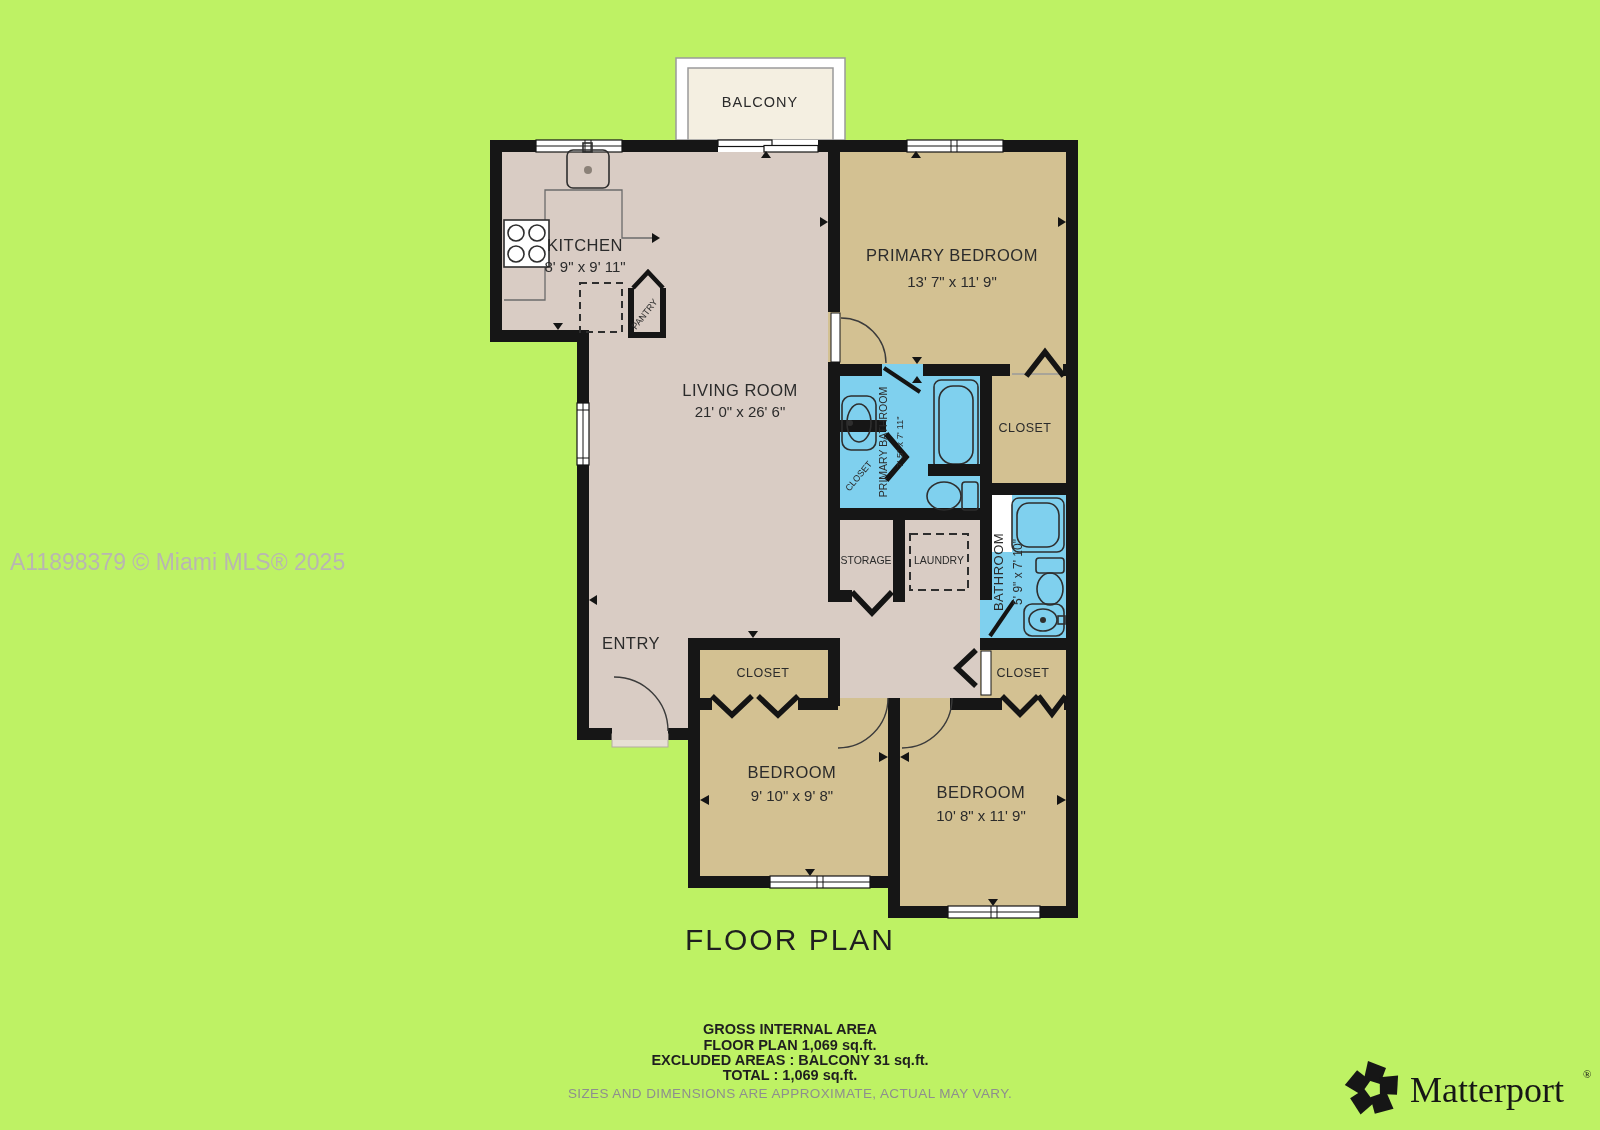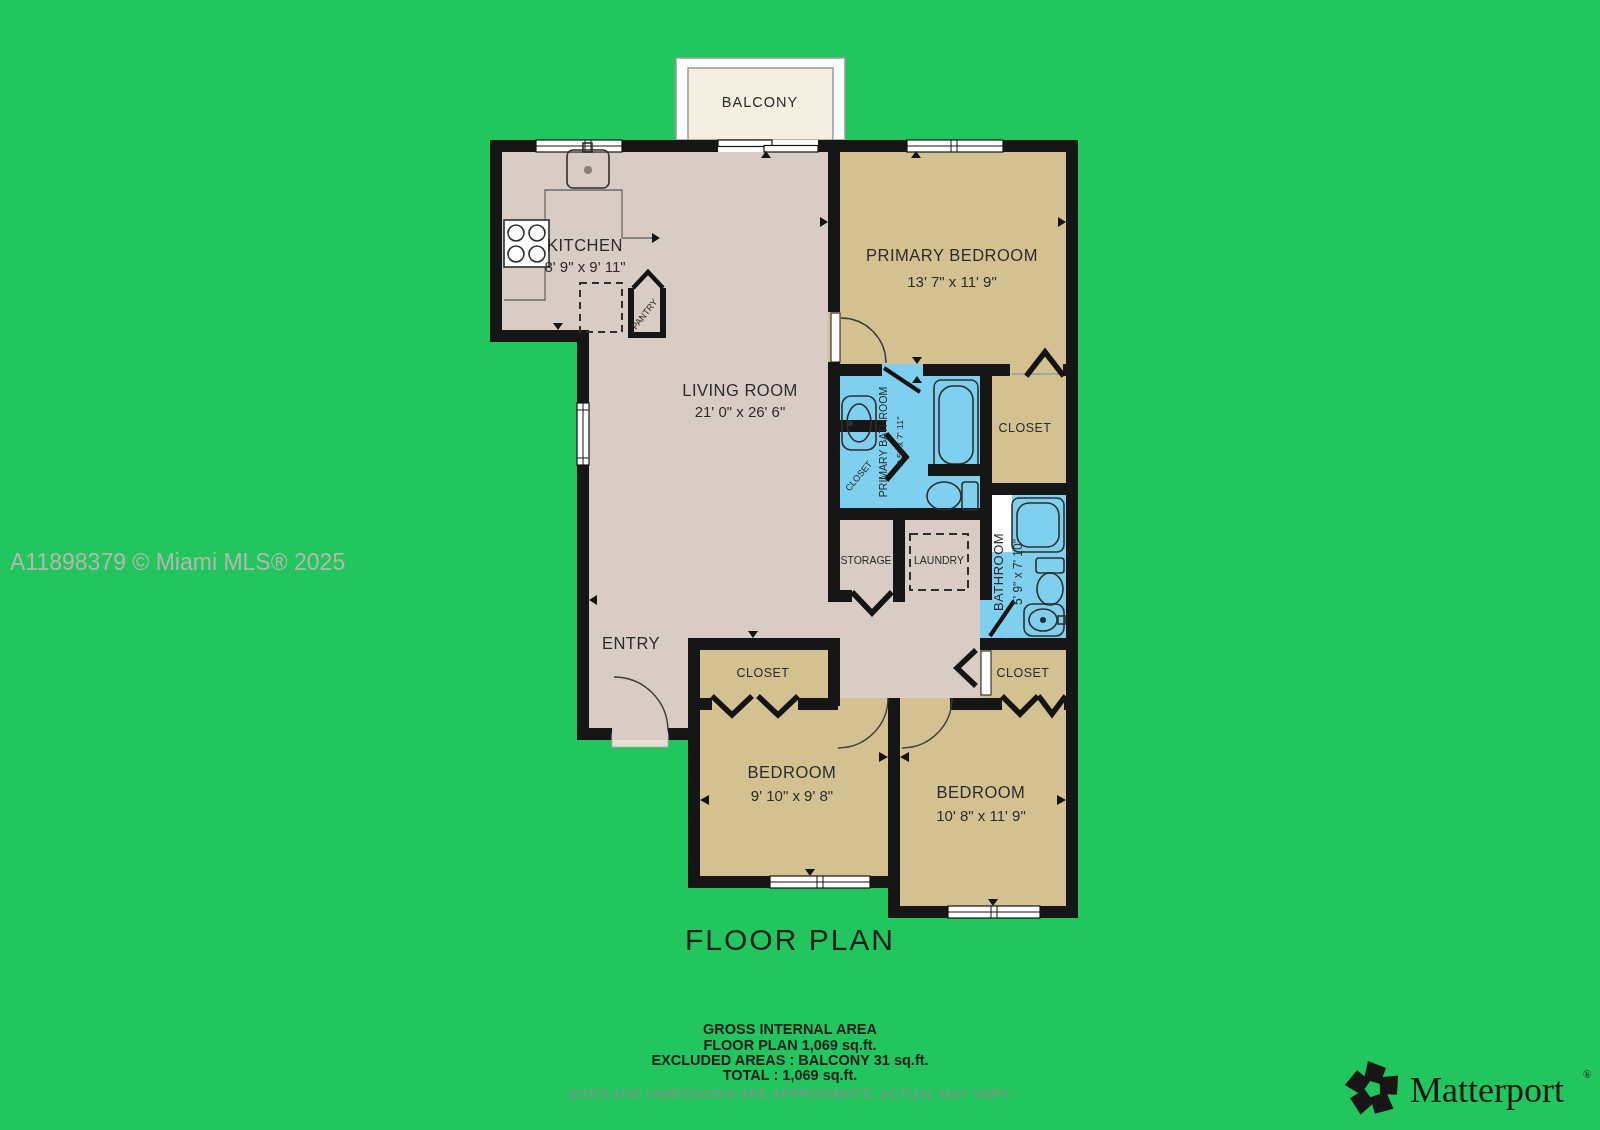--- a/index.html
+++ b/index.html
@@ -1,16 +1,16 @@
 <!DOCTYPE html>
 <html><head>
 <meta charset="utf-8">
 <style>
   html,body{margin:0;padding:0;background:#ffffff;}
-  #stage{position:relative;width:1600px;height:1130px;background:#22c55e;overflow:hidden;
+  #stage{position:relative;width:1600px;height:1130px;background:#bef264;overflow:hidden;
          font-family:"Liberation Sans", sans-serif;}
   svg{display:block;}
   text{font-family:"Liberation Sans", sans-serif;fill:#2b2b2b;}
   .roomname{font-size:16.5px;letter-spacing:.5px;}
   .roomdims{font-size:15px;}
   .smalllbl{font-size:12.5px;letter-spacing:.5px;}
   .tinylbl{font-size:10.5px;}
   .diaglbl{font-size:9px;}
   .balclbl{font-size:14.5px;letter-spacing:1px;}
   .watermark{font-size:23px;fill:#b9b6b2;}

